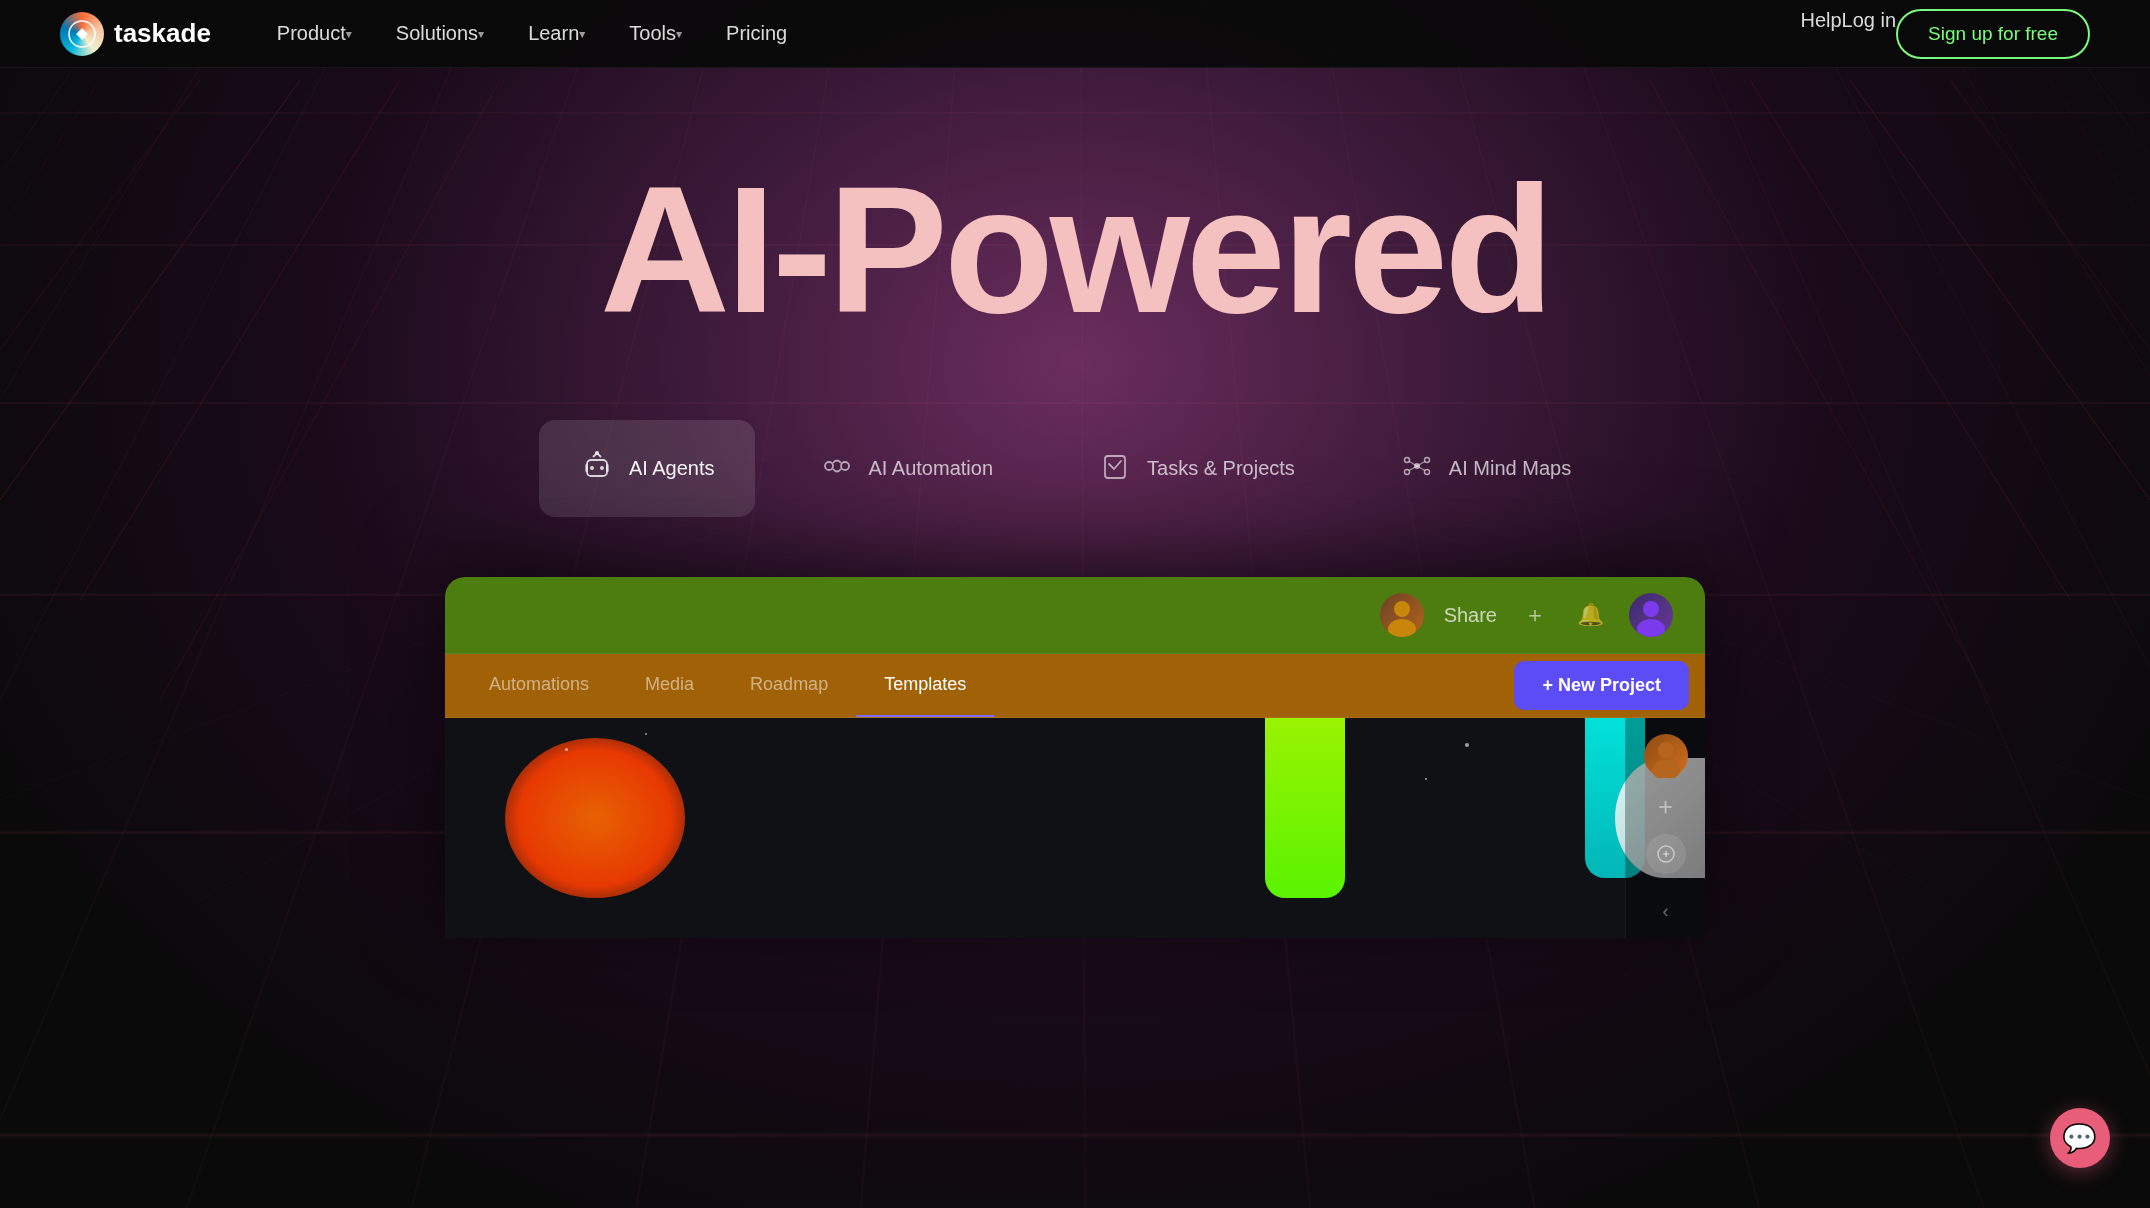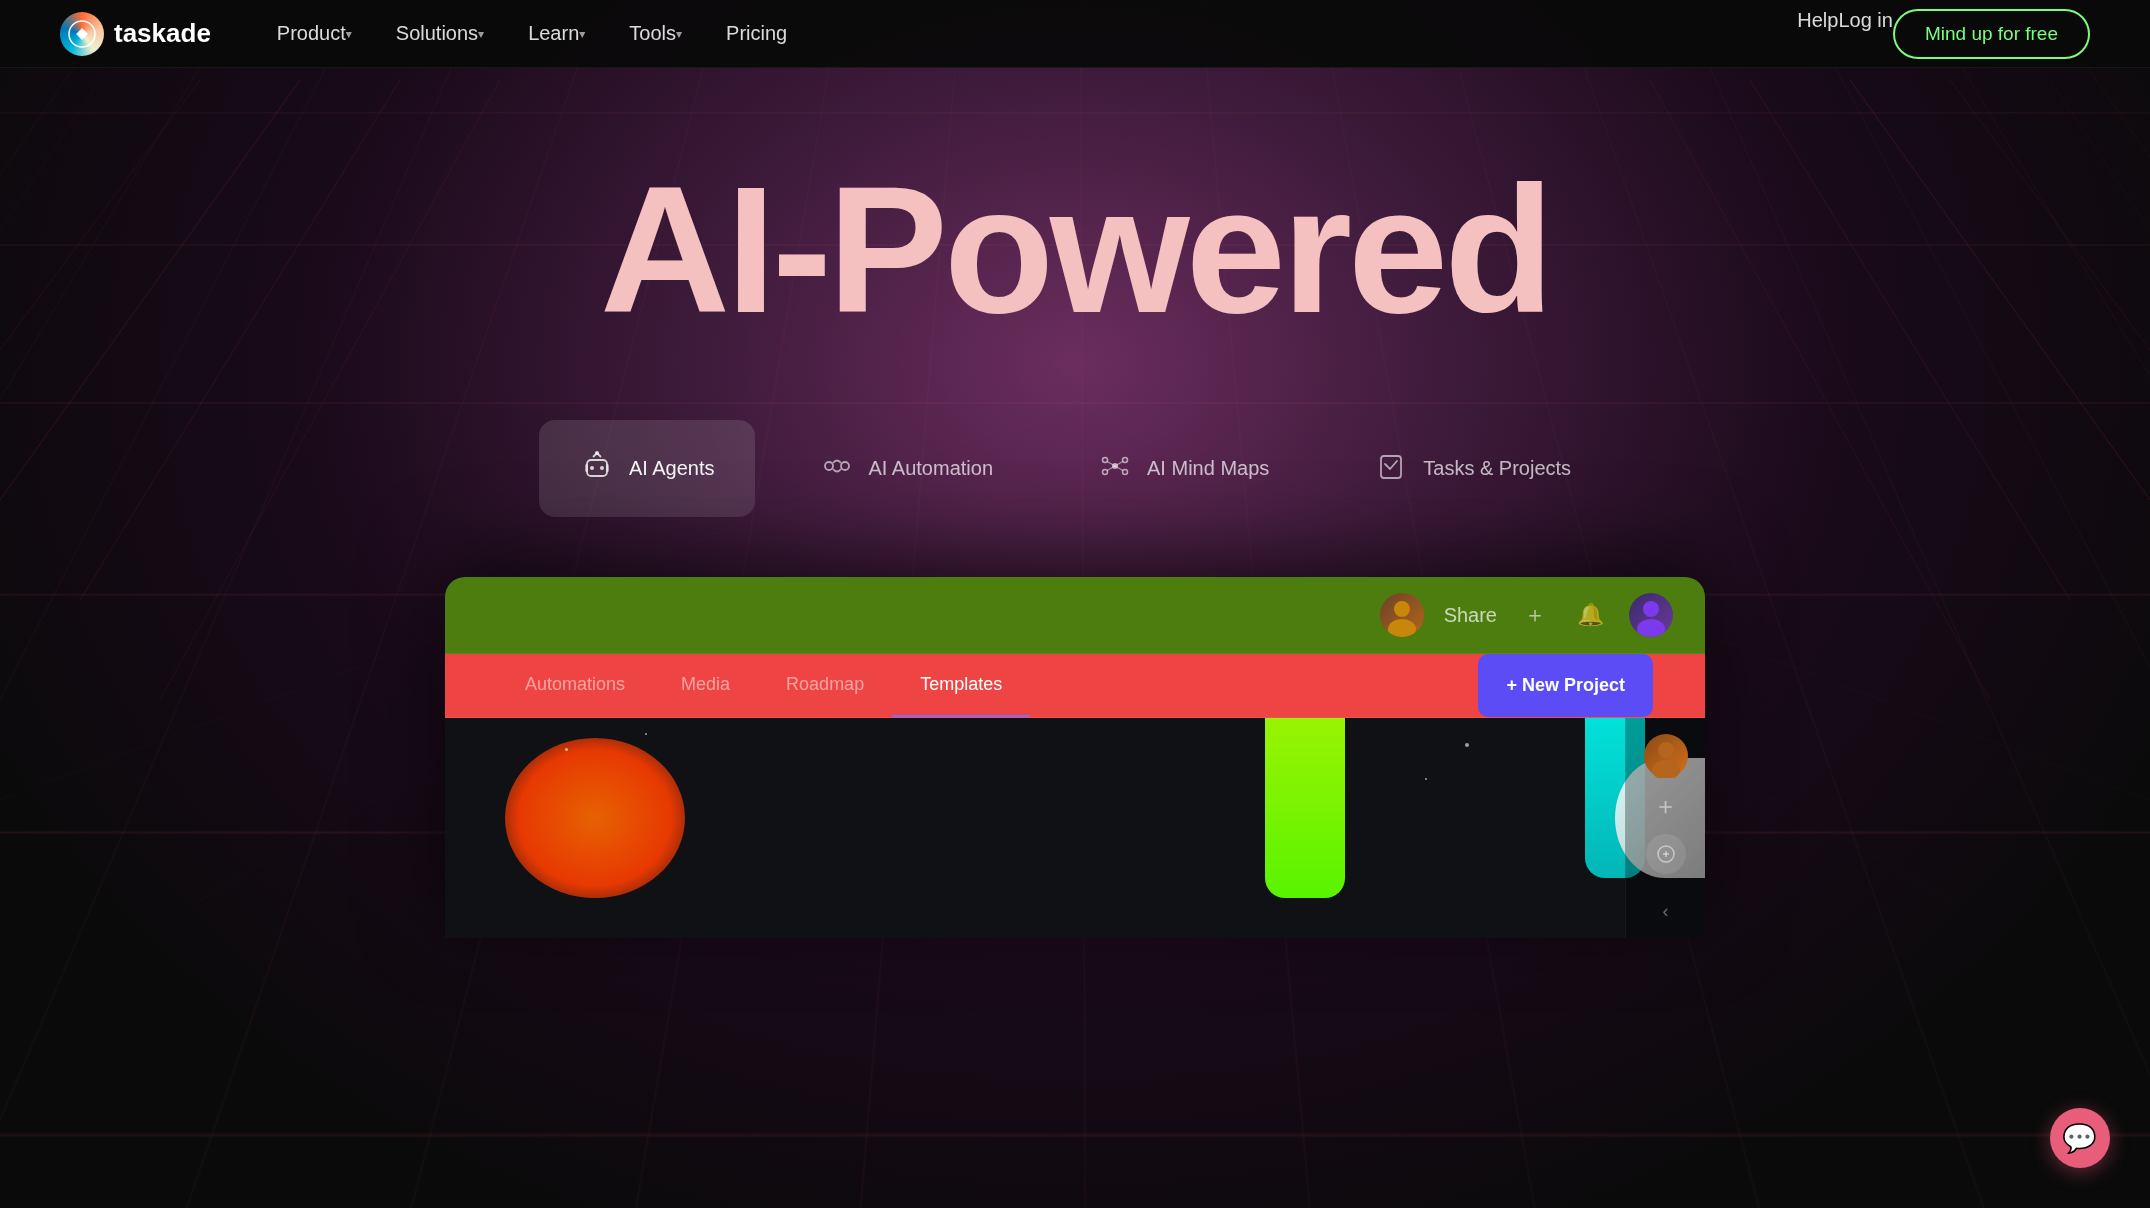--- a/index.html
+++ b/index.html
@@ -222,22 +222,23 @@
       justify-content: center;
       border-radius: 8px;
       cursor: pointer;
       color: rgba(255,255,255,0.6);
       font-size: 22px;
     }
 
     
     .app-tabbar {
       display: flex;
-      padding: 0 52px;
-      background: #ef4444;
+      align-items: center;
+      padding: 0 16px;
+      background: #a16207;
       border-bottom: 1px solid rgba(255,255,255,0.08);
       gap: 0;
     }
     .app-tab {
       padding: 20px 28px;
       font-size: 18px;
       color: rgba(255,255,255,0.5);
       cursor: pointer;
       border-bottom: 2px solid transparent;
       white-space: nowrap;
@@ -423,21 +424,21 @@
       </div>
       <div class="nav-item">
         <span>Pricing</span>
       </div>
     </div>
   </div>
 
   <div class="navbar-right">
     <span class="nav-help">Help</span>
     <span class="nav-login">Log in</span>
-    <button class="nav-signup">Mind up for free</button>
+    <button class="nav-signup">Sign up for free</button>
   </div>
 </nav>
 
 <section class="hero">
 
   <div class="grid-lines">
 
     <svg width="2150" height="1208" viewBox="0 0 2150 1208" fill="none" style="position:absolute;top:0;left:0;opacity:0.15">
 
       <line x1="300" y1="80" x2="0" y2="500" stroke="#ff4040" stroke-width="1"></line>
@@ -491,47 +492,47 @@
       <div class="feature-tab">
         <span class="feature-tab-icon">
           <svg width="36" height="36" viewBox="0 0 36 36" fill="none">
             <circle cx="10" cy="18" r="4" stroke="rgba(255,255,255,0.6)" stroke-width="1.8" fill="none"></circle>
             <circle cx="26" cy="18" r="4" stroke="rgba(255,255,255,0.6)" stroke-width="1.8" fill="none"></circle>
             <path d="M14 15 Q18 10 22 15" stroke="rgba(255,255,255,0.6)" stroke-width="1.8" fill="none"></path>
             <path d="M14 21 Q18 26 22 21" stroke="rgba(255,255,255,0.6)" stroke-width="1.8" fill="none"></path>
           </svg>
         </span>
         <span class="feature-tab-label">AI Automation</span>
+      </div>
+
+      <div class="feature-tab">
+        <span class="feature-tab-icon">
+          <svg width="36" height="36" viewBox="0 0 36 36" fill="none">
+            <rect x="8" y="8" width="20" height="22" rx="3" stroke="rgba(255,255,255,0.6)" stroke-width="1.8" fill="none"></rect>
+            <path d="M12 16 L17 21 L24 13" stroke="rgba(255,255,255,0.6)" stroke-width="1.8" stroke-linecap="round" fill="none"></path>
+          </svg>
+        </span>
+        <span class="feature-tab-label">Tasks &amp; Projects</span>
       </div>
 
       <div class="feature-tab">
         <span class="feature-tab-icon">
           <svg width="36" height="36" viewBox="0 0 36 36" fill="none">
             <circle cx="18" cy="18" r="3" fill="rgba(255,255,255,0.6)"></circle>
             <circle cx="8" cy="12" r="2.5" stroke="rgba(255,255,255,0.6)" stroke-width="1.5" fill="none"></circle>
             <circle cx="28" cy="12" r="2.5" stroke="rgba(255,255,255,0.6)" stroke-width="1.5" fill="none"></circle>
             <circle cx="8" cy="24" r="2.5" stroke="rgba(255,255,255,0.6)" stroke-width="1.5" fill="none"></circle>
             <circle cx="28" cy="24" r="2.5" stroke="rgba(255,255,255,0.6)" stroke-width="1.5" fill="none"></circle>
             <line x1="18" y1="18" x2="10.2" y2="13.5" stroke="rgba(255,255,255,0.5)" stroke-width="1.3"></line>
             <line x1="18" y1="18" x2="25.8" y2="13.5" stroke="rgba(255,255,255,0.5)" stroke-width="1.3"></line>
             <line x1="18" y1="18" x2="10.2" y2="22.5" stroke="rgba(255,255,255,0.5)" stroke-width="1.3"></line>
             <line x1="18" y1="18" x2="25.8" y2="22.5" stroke="rgba(255,255,255,0.5)" stroke-width="1.3"></line>
           </svg>
         </span>
         <span class="feature-tab-label">AI Mind Maps</span>
-      </div>
-
-      <div class="feature-tab">
-        <span class="feature-tab-icon">
-          <svg width="36" height="36" viewBox="0 0 36 36" fill="none">
-            <rect x="8" y="8" width="20" height="22" rx="3" stroke="rgba(255,255,255,0.6)" stroke-width="1.8" fill="none"></rect>
-            <path d="M12 16 L17 21 L24 13" stroke="rgba(255,255,255,0.6)" stroke-width="1.8" stroke-linecap="round" fill="none"></path>
-          </svg>
-        </span>
-        <span class="feature-tab-label">Tasks &amp; Projects</span>
       </div>
 
     </div>
 
     <div class="app-preview">
 
       <div class="app-topbar">
         <div class="app-avatar" style="background: linear-gradient(135deg, #6b4226, #b5651d);">
 
           <svg width="44" height="44" viewBox="0 0 44 44">

